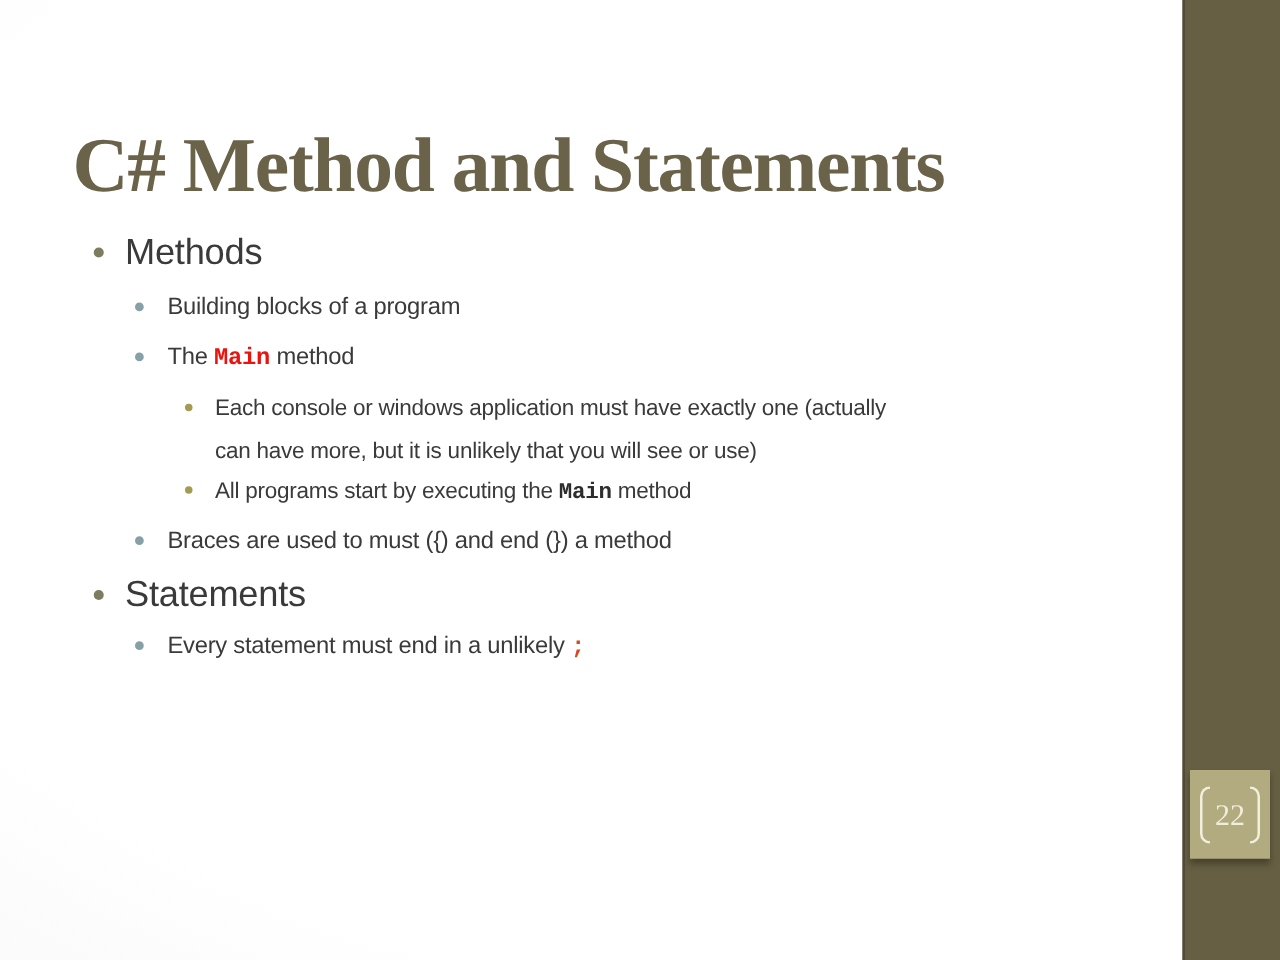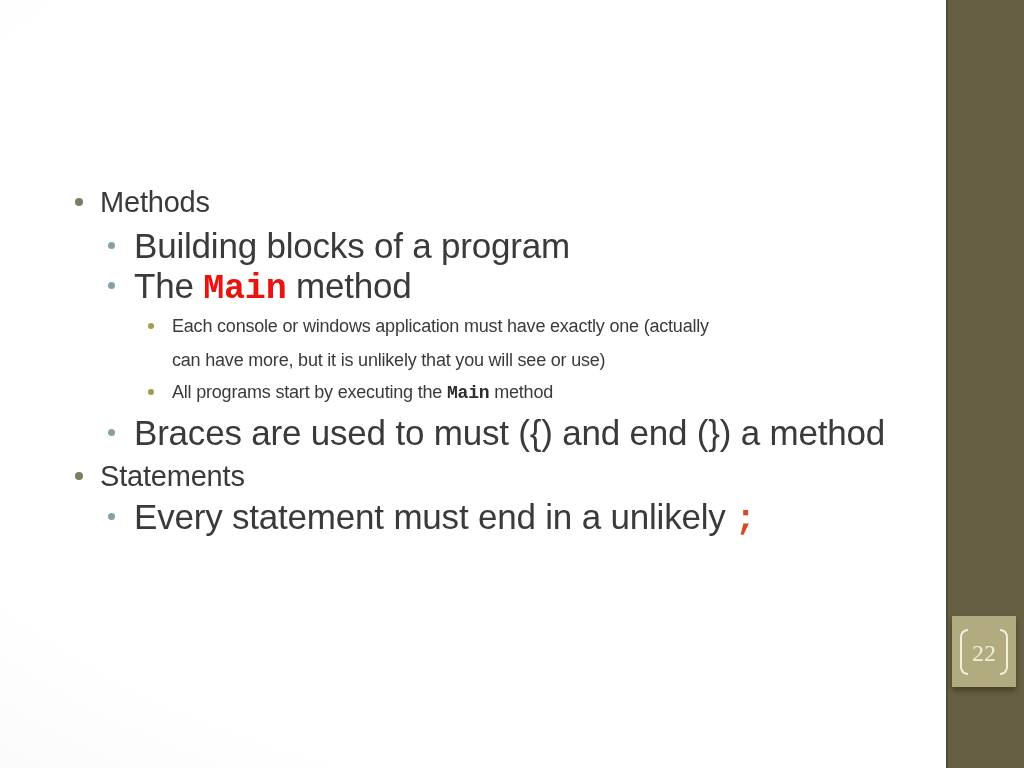--- a/index.html
+++ b/index.html
@@ -43,37 +43,38 @@
     position:absolute;left:58px;top:60px;width:880px;
     font-family:"Liberation Serif",serif;
     font-size:62px;line-height:1.0;letter-spacing:-1px;
     color:#6a6349;white-space:nowrap;
   }
   
   .li{position:absolute;left:62px;width:860px;color:#3a3a3a;letter-spacing:-0.2px;}
   .li .dot{position:absolute;border-radius:50%;}
   .l1{font-size:29px;line-height:36px;padding-left:38px;box-sizing:border-box;}
   .l1 .dot{width:8px;height:8px;left:13px;top:14px;background:#7b7c60;}
-  .l2{font-size:35px;line-height:34px;padding-left:72px;box-sizing:border-box;}
+  .l2{font-size:19px;line-height:34px;padding-left:72px;box-sizing:border-box;}
   .l2 .dot{width:7px;height:7px;left:46px;top:13px;background:#87a0a8;}
   .l3{font-size:18px;line-height:34px;padding-left:110px;box-sizing:border-box;}
   .l3 .dot{width:6px;height:6px;left:86px;top:14px;background:#a39b4f;}
   .line{display:block;}
   .code{
     font-family:"Liberation Mono",monospace;font-weight:bold;
   }
   .code.red{color:#e81410;}
   .code.dark{color:#2e2e2e;}
   .code.semi{color:#d8491f;}
 </style>
 </head>
 <body>
 
 <div class="slide">
 
+  <h1 class="title">C# Method and Statements</h1>
 
   <div class="li l1" style="top:184px;">
     <span class="dot"></span>
     <span>Methods</span>
   </div>
 
   <div class="li l2" style="top:229px;">
     <span class="dot"></span>
     <span>Building blocks of a program</span>
   </div>

